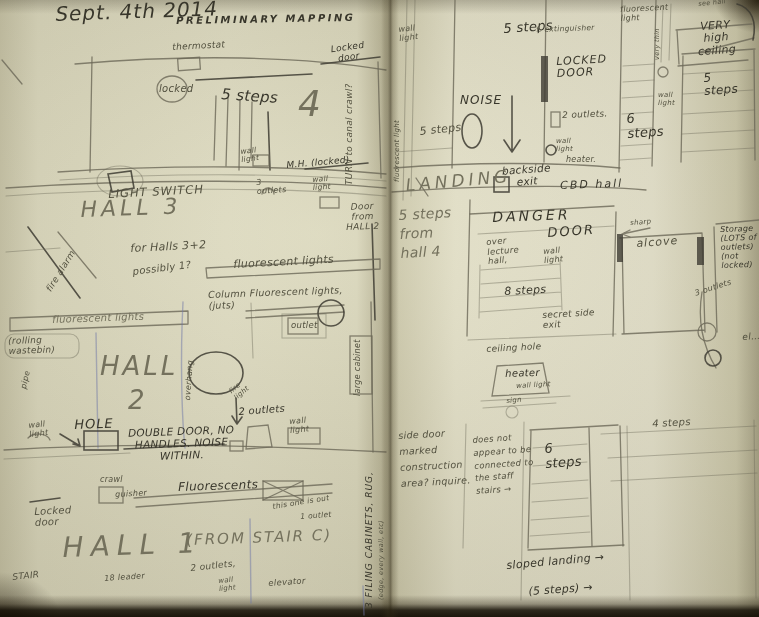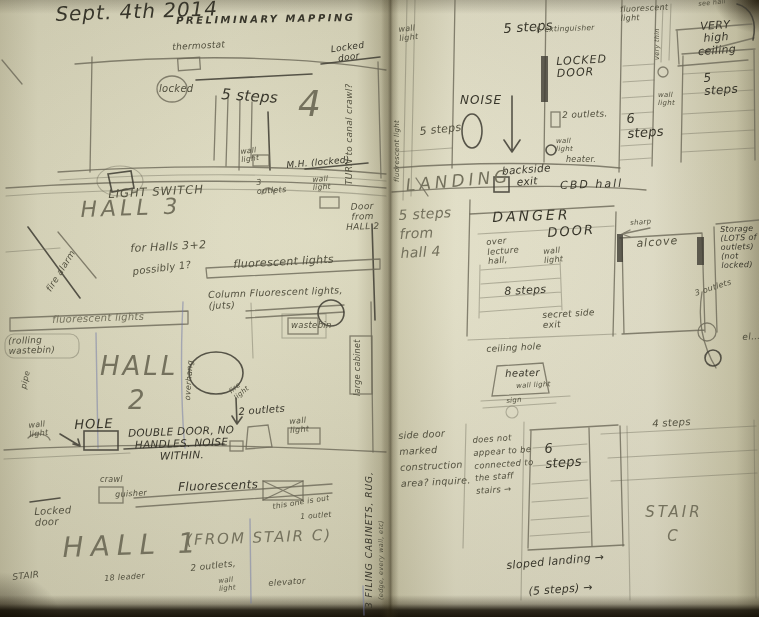--- a/index.html
+++ b/index.html
@@ -170,21 +170,21 @@
   <span class="lbl soft" style="left:80px;top:198px;font-size:22px;letter-spacing:4px;transform:rotate(-2deg);">HALL  3</span>
   <span class="lbl" style="left:130px;top:243px;font-size:11px;transform:rotate(-3deg);">for Halls 3+2</span>
   <span class="lbl" style="left:132px;top:266px;font-size:10px;transform:rotate(-7deg);">possibly 1?</span>
   <span class="lbl" style="left:44px;top:288px;font-size:9px;transform:rotate(-58deg);">fire alarm</span>
   <span class="lbl wrap" style="left:344px;top:202px;font-size:9px;width:36px;text-align:center;transform:rotate(-2deg);">Door from HALL 2</span>
   <span class="lbl" style="left:233px;top:259px;font-size:11px;transform:rotate(-3deg);">fluorescent lights</span>
 
   <span class="lbl soft" style="left:52px;top:314px;font-size:10px;transform:rotate(-2deg);">fluorescent lights</span>
   <span class="lbl wrap" style="left:8px;top:336px;font-size:9px;width:66px;transform:rotate(-2deg);">(rolling wastebin)</span>
   <span class="lbl wrap" style="left:208px;top:290px;font-size:9.5px;width:138px;transform:rotate(-2deg);">Column Fluorescent lights, (juts)</span>
-  <span class="lbl" style="left:291px;top:321px;font-size:8.5px;">wastebin</span>
+  <span class="lbl" style="left:291px;top:321px;font-size:8.5px;">outlet</span>
   <span class="lbl" style="left:354px;top:396px;font-size:8px;transform:rotate(-90deg);">large cabinet</span>
   <span class="lbl" style="left:20px;top:388px;font-size:8px;transform:rotate(-78deg);">pipe</span>
   <span class="lbl soft" style="left:100px;top:352px;font-size:26px;letter-spacing:3px;">HALL</span>
   <span class="lbl soft" style="left:128px;top:386px;font-size:26px;">2</span>
   <span class="lbl" style="left:184px;top:400px;font-size:8px;transform:rotate(-86deg);">overhang</span>
   <span class="lbl wrap" style="left:228px;top:390px;font-size:7px;width:22px;transform:rotate(-40deg);">fire light</span>
   <span class="lbl wrap" style="left:28px;top:422px;font-size:8px;width:26px;transform:rotate(-6deg);">wall light</span>
   <span class="lbl ink" style="left:74px;top:418px;font-size:13px;transform:rotate(-2deg);letter-spacing:1px;">HOLE</span>
   <span class="lbl ink wrap" style="left:122px;top:428px;font-size:10.5px;width:118px;text-align:center;transform:rotate(-2deg);">DOUBLE DOOR, NO HANDLES. NOISE WITHIN.</span>
   <span class="lbl ink" style="left:238px;top:406px;font-size:10px;transform:rotate(-4deg);">2 outlets</span>
@@ -243,18 +243,17 @@
 
   <span class="lbl" style="left:486px;top:344px;font-size:9px;transform:rotate(-3deg);">ceiling hole</span>
   <span class="lbl ink" style="left:505px;top:368px;font-size:10px;transform:rotate(-2deg);">heater</span>
   <span class="lbl" style="left:516px;top:383px;font-size:7px;transform:rotate(-3deg);">wall light</span>
   <span class="lbl" style="left:506px;top:398px;font-size:7px;transform:rotate(-5deg);">sign</span>
   <span class="lbl" style="left:652px;top:418px;font-size:10px;transform:rotate(-3deg);">4 steps</span>
 
   <span class="lbl wrap" style="left:398px;top:428px;font-size:9.5px;width:72px;transform:rotate(-3deg);line-height:1.7;">side door marked construction area? inquire.</span>
   <span class="lbl wrap" style="left:472px;top:434px;font-size:8.5px;width:66px;transform:rotate(-4deg);line-height:1.5;">does not appear to be connected to the staff stairs →</span>
   <span class="lbl ink wrap" style="left:544px;top:442px;font-size:13px;width:36px;transform:rotate(-4deg);">6 steps</span>
-  <span class="lbl soft wrap" style="left:644px;top:500px;font-size:15px;width:60px;text-align:center;letter-spacing:3px;line-height:1.6;">STAIR  C</span>
   <span class="lbl ink" style="left:506px;top:560px;font-size:11px;transform:rotate(-5deg);">sloped landing →</span>
   <span class="lbl ink" style="left:528px;top:586px;font-size:11px;transform:rotate(-4deg);">(5 steps) →</span>
 
   <div class="gutter"></div>
 </div>
 
 </body></html>

